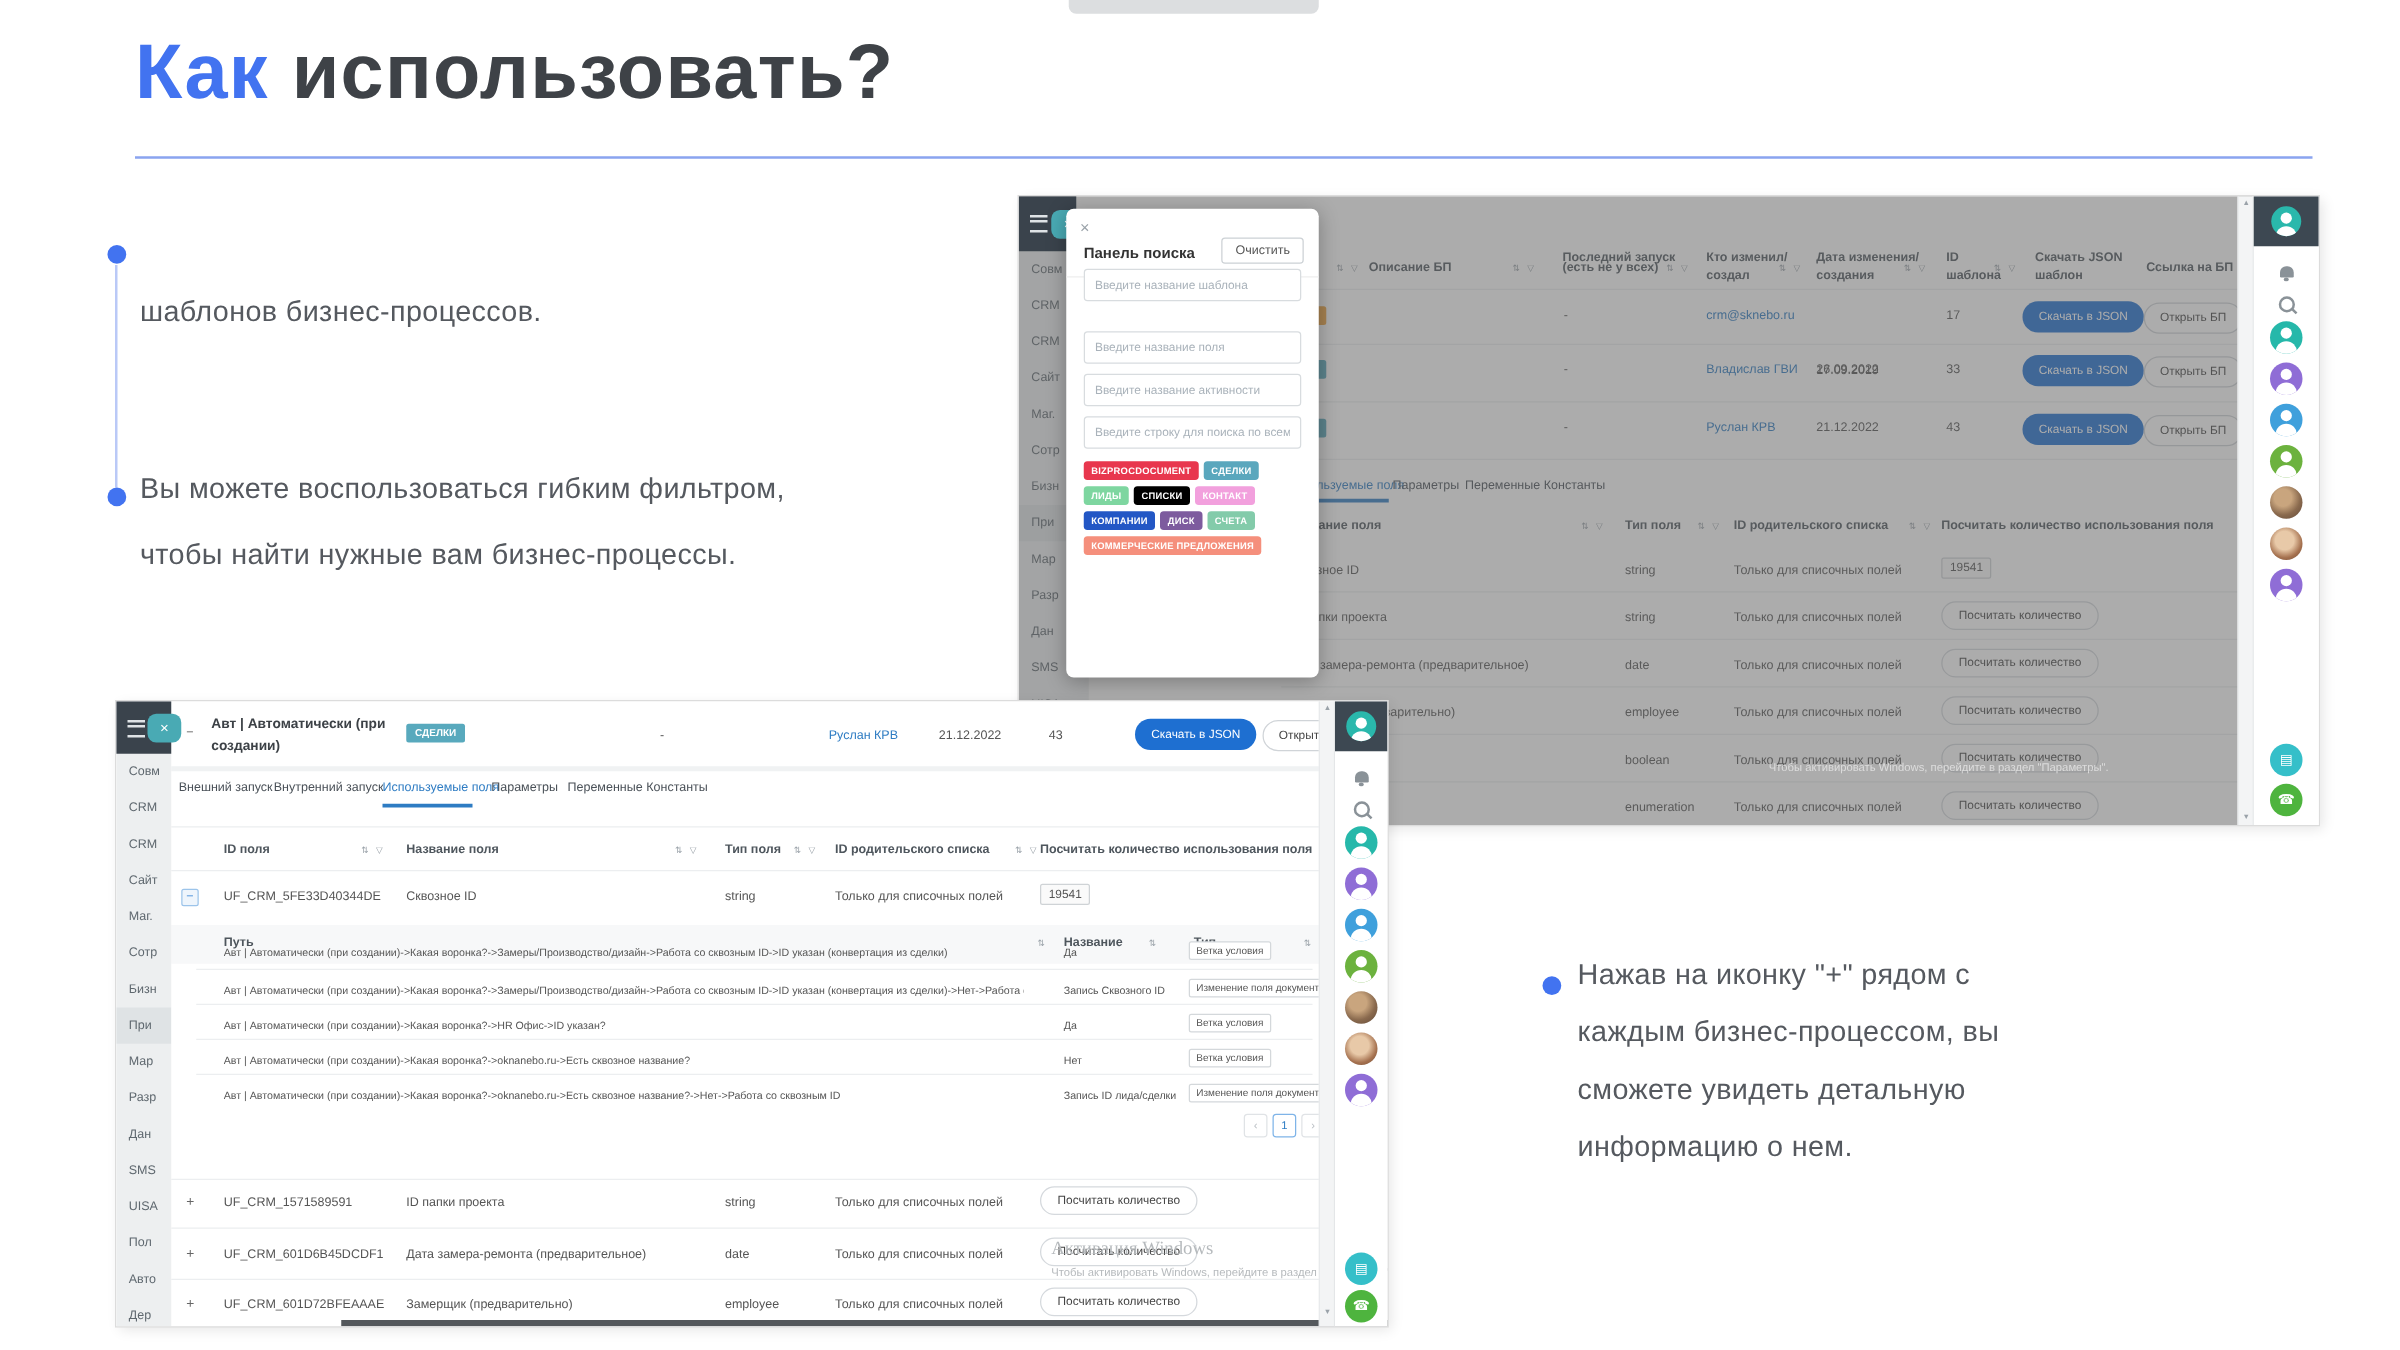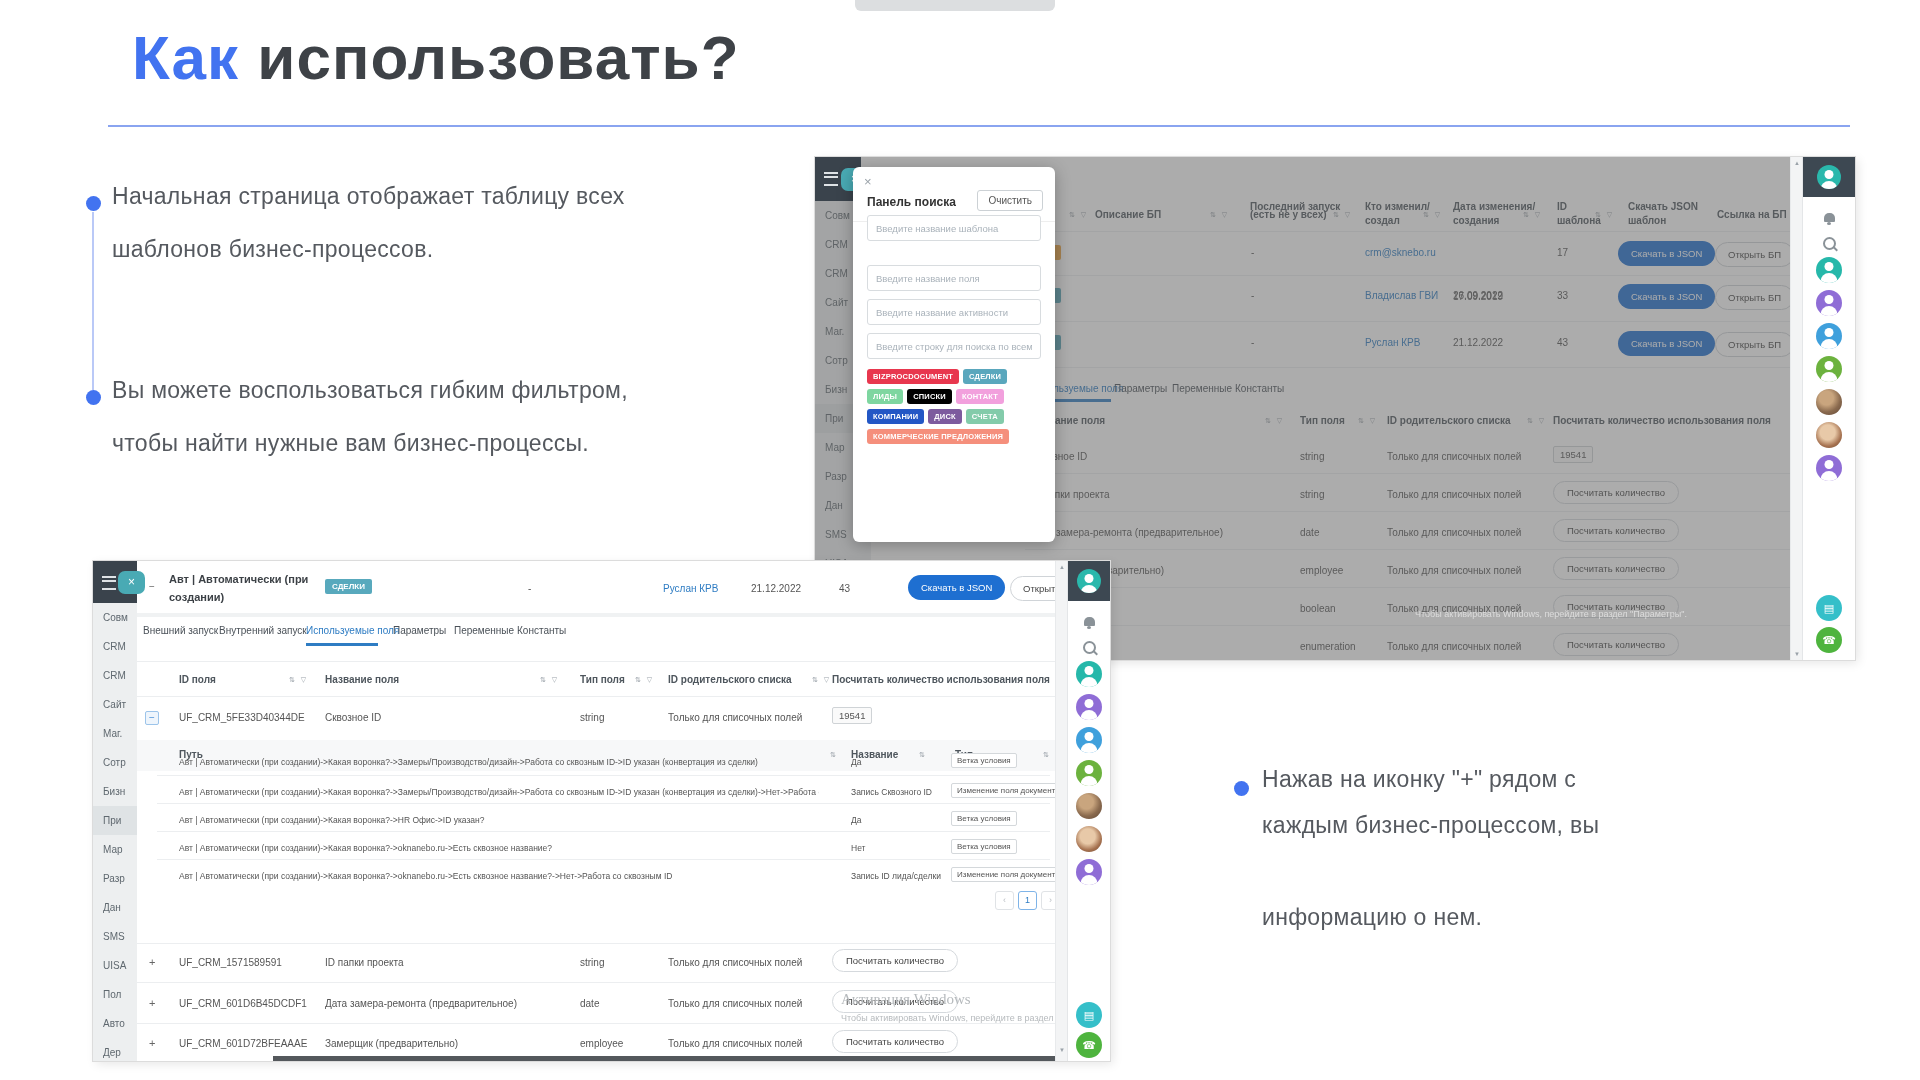--- a/index.html
+++ b/index.html
@@ -2,21 +2,21 @@
 <html><head>
 <meta charset="utf-8">
 <style>
   html,body{margin:0;padding:0;background:#fff;width:1920px;height:1080px;overflow:hidden;
     font-family:"Liberation Sans","DejaVu Sans",sans-serif;}
   .stage{position:relative;width:1920px;height:1080px;background:#fff;overflow:hidden;}
   .abs{position:absolute;}
   .t{position:absolute;white-space:nowrap;}
 
   
-  .title{position:absolute;left:108px;top:22px;font-size:62px;font-weight:700;letter-spacing:1px;color:#3e4247;margin-left:24px;}
+  .title{position:absolute;left:108px;top:22px;font-size:62px;font-weight:700;letter-spacing:1px;color:#3e4247;}
   .title .hl{color:#4273f0;}
   .rule{position:absolute;left:108px;top:125px;width:1742px;height:2px;background:#8aa4f0;}
   .dot{position:absolute;width:15px;height:15px;border-radius:50%;background:#4273f0;}
   .connector{position:absolute;left:92px;top:212px;width:2px;height:178px;background:#bac9f7;}
   .btxt{position:absolute;font-size:23px;color:#55595f;letter-spacing:.3px;white-space:nowrap;}
 
   
   .shot{position:absolute;background:#fff;box-shadow:0 0 0 1px #dcdcdc,3px 3px 10px rgba(0,0,0,.10);overflow:hidden;font-size:10px;color:#555;}
   .corner{position:absolute;left:0;top:0;background:#3a434c;z-index:6;}
   .burger{position:absolute;left:9px;top:15px;width:14px;height:10px;border-top:2px solid #dfe3e6;border-bottom:2px solid #dfe3e6;}
@@ -87,28 +87,28 @@
 
   <div class="title">
     <span class="hl">Как</span><span> использовать?</span>
   </div>
   <div class="rule"></div>
   <div class="topfrag"></div>
 
   <div class="dot" style="left:86px;top:196px;"></div>
   <div class="connector"></div>
   <div class="dot" style="left:86px;top:390px;"></div>
-  <div class="btxt" style="left:112px;top:183px;">Начальная страница отображает таблицу всех</div>
   <div class="btxt" style="left:112px;top:236px;">шаблонов бизнес-процессов.</div>
   <div class="btxt" style="left:112px;top:430px;">чтобы найти нужные вам бизнес-процессы.</div>
   <div class="btxt" style="left:112px;top:377px;">Вы можете воспользоваться гибким фильтром,</div>
 
   <div class="dot" style="left:1234px;top:781px;"></div>
   <div class="btxt" style="left:1262px;top:766px;">Нажав на иконку "+" рядом с</div>
   <div class="btxt" style="left:1262px;top:812px;">каждым бизнес-процессом, вы</div>
+  <div class="btxt" style="left:1262px;top:858px;">сможете увидеть детальную</div>
   <div class="btxt" style="left:1262px;top:904px;">информацию о нем.</div>
 
   <div class="shot" style="left:815px;top:157px;width:1040px;height:503px;">
 
     <div class="side" style="top:44px;width:56px;height:459px;">
       <div>Совм</div>
       <div>CRM</div>
       <div>CRM</div>
       <div>Сайт</div>
       <div>Маг.</div>

